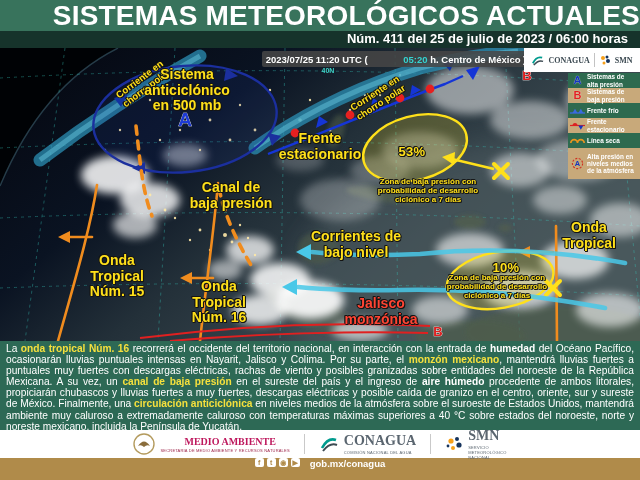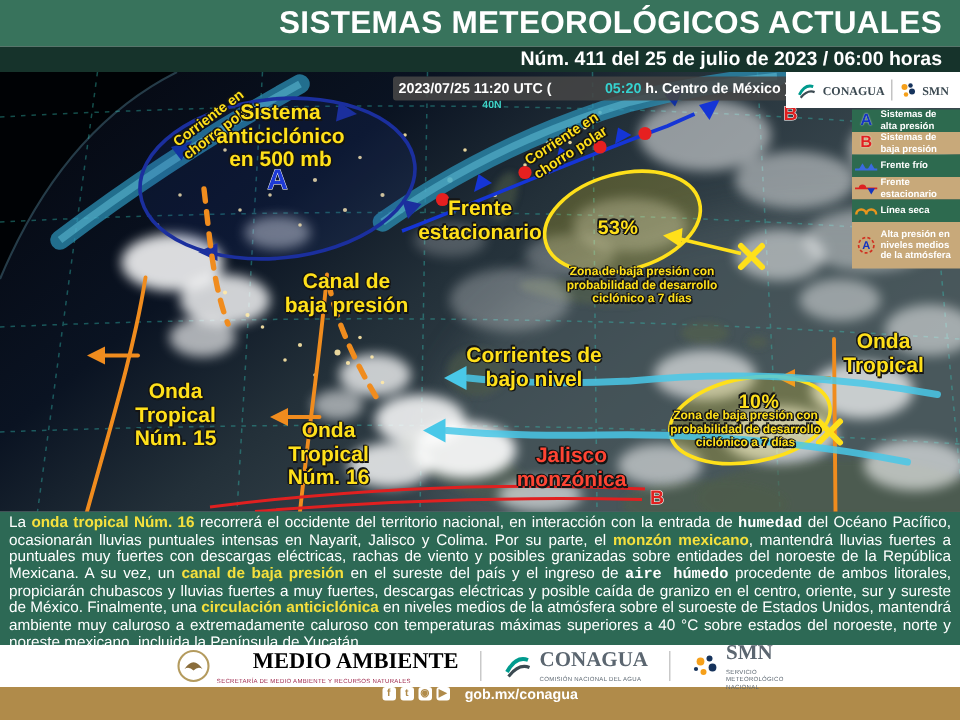--- a/index.html
+++ b/index.html
@@ -1,20 +1,20 @@
 <!DOCTYPE html>
 <html><head>
 <meta charset="utf-8">
 <style>
   html,body{margin:0;padding:0;}
   .page{width:640px;height:480px;position:relative;overflow:hidden;background:#fff;
         font-family:"Liberation Sans",sans-serif;}
   
   .h1bar{height:31px;background:#38735c;display:flex;align-items:center;justify-content:flex-end;}
-  .h1bar .t{color:#fff;font-weight:bold;font-size:21px;letter-spacing:.2px;padding-right:12px;}
+  .h1bar .t{color:#fff;font-weight:bold;font-size:28px;letter-spacing:.2px;}
   .h2bar{height:17px;background:#16332b;display:flex;align-items:flex-start;justify-content:flex-end;}
   .h2bar .t{color:#fff;font-weight:bold;font-size:13px;padding-right:12px;}
   
   .map{height:293px;position:relative;background:#0a1322;}
   .map svg.base{position:absolute;left:0;top:0;}
   .mlabel{position:absolute;font-weight:bold;font-size:14px;line-height:1.12;color:#ffe01a;
     text-align:center;white-space:pre-line;transform:translate(-50%,-50%);
     text-shadow:1px 0 0 #151515,-1px 0 0 #151515,0 1px 0 #151515,0 -1px 0 #151515,
                 1px 1px 0 #151515,-1px -1px 0 #151515;}
   .mlabel.small{font-size:8px;}
@@ -40,25 +40,25 @@
   .lrow .ic{width:15px;flex:0 0 15px;text-align:center;line-height:0;}
   .lrow .ic .bl{font-weight:bold;font-size:11px;color:#1535c0;line-height:13px;
     text-shadow:0 0 1px #fff;}
   .lrow .ic .rd{font-weight:bold;font-size:11px;color:#e02020;line-height:13px;
     text-shadow:0 0 1px #fff;}
   .lrow .lb{color:#fff;font-weight:bold;font-size:6.4px;line-height:1.1;white-space:pre-line;}
   
   .desc{height:89px;background:#2d6955;color:#fff;font-size:10.2px;line-height:11.1px;
     text-align:justify;padding:2px 6px 0 6px;box-sizing:border-box;overflow:hidden;}
   .desc .hl{color:#f5e03d;font-weight:bold;}
-  .desc .b{font-weight:bold;font-family:Liberation Mono, monospace;}
+  .desc .b{font-weight:bold;}
   
   .flogos{height:28px;background:#fff;display:flex;align-items:center;justify-content:center;gap:14px;}
   .agency{display:flex;align-items:center;gap:5px;}
-  .agency .nm1{font-family:"Liberation Serif",serif;font-weight:bold;font-size:15px;color:#000000;margin-left:24px;}
+  .agency .nm1{font-family:"Liberation Serif",serif;font-weight:bold;font-size:10px;color:#be185d;margin-left:24px;}
   .agency .nm2{font-family:"Liberation Serif",serif;font-weight:bold;font-size:14px;color:#5b6670;}
   .agency .cap{font-size:4px;color:#9d2449;letter-spacing:.2px;margin-top:1px;}
   .agency .cap2{font-size:4px;color:#5b6670;letter-spacing:.2px;margin-top:1px;white-space:pre-line;}
   .vdiv{width:1px;height:20px;background:#c9c9c9;}
   .goldbar{height:26px;background:#b08b4a;display:flex;align-items:flex-start;justify-content:center;gap:3px;}
   .soc{width:9px;height:9px;background:#fff;border-radius:2px;color:#b08b4a;
     font-size:7px;line-height:9px;font-weight:bold;text-align:center;}
   .goldlink{color:#fff;font-weight:bold;font-size:9.5px;margin-left:7px;}
   .strip{height:5px;background:#fff;}
 </style>

